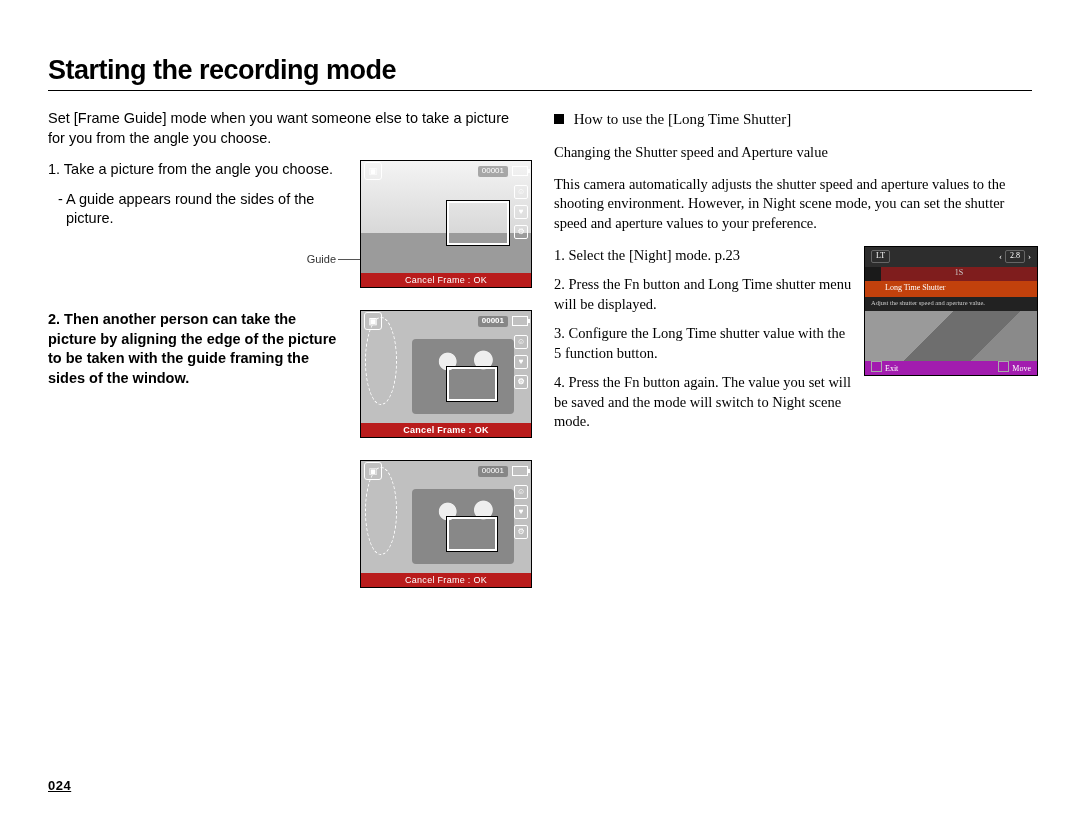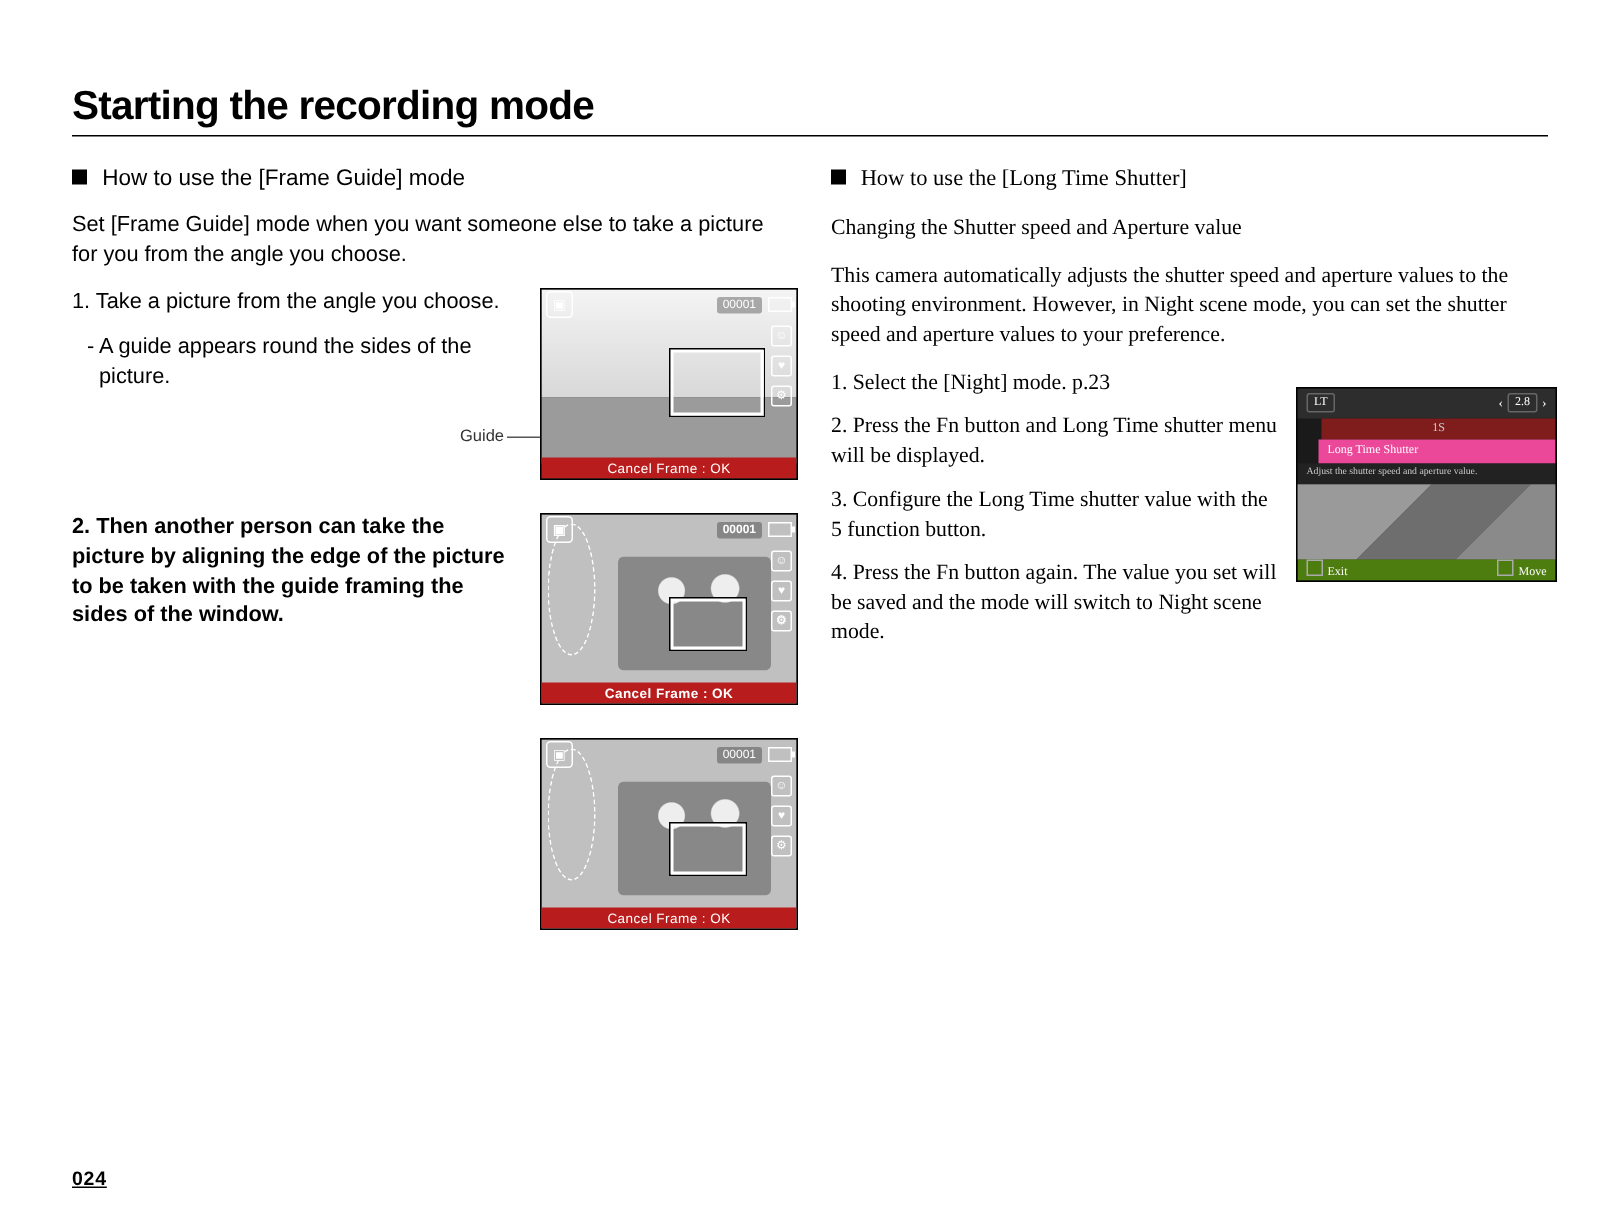--- a/index.html
+++ b/index.html
@@ -160,31 +160,31 @@
     background:#2d2d2d; font-size:9px; padding:0 6px;
   }
   .lt-screen .row1 .pill{
     border:1px solid #666; padding:0 4px; border-radius:2px; font-size:8px;
   }
   .lt-screen .row2{
     height:14px; display:flex;align-items:center;justify-content:center;
     background:#7f1d1d; font-size:8px; color:#ccc;margin-left:16px;
   }
   .lt-screen .row3{
-    height:16px;display:flex;align-items:center;padding:0 6px;font-size:8px;background:#ec4899;margin-left:14px;
+    height:16px;display:flex;align-items:center;padding:0 20px;font-size:8px;background:#c2410c;
   }
   .lt-screen .row4{
     height:14px;display:flex;align-items:center;padding:0 6px;font-size:6.5px;color:#ccc;background:#222;
   }
   .lt-screen .preview{
     position:absolute;left:0;right:0;top:64px;bottom:14px;background:#7e7e7e;
   }
   .lt-screen .preview .blur{position:absolute;inset:0;background:linear-gradient(135deg,#9a9a9a 0 40%, #6e6e6e 40% 70%, #8a8a8a 70% 100%);}
   .lt-screen .foot{
-    position:absolute;left:0;right:0;bottom:0;height:14px;background:#4d7c0f;
+    position:absolute;left:0;right:0;bottom:0;height:14px;background:#a21caf;
     display:flex;justify-content:space-between;align-items:center;font-size:8px;padding:0 6px;
   }
   .lt-screen .foot .ico{width:9px;height:9px;border:1px solid #aaa;display:inline-block;margin-right:3px;vertical-align:-1px;}
 
   .page-number {
     position:absolute;
     left:48px;
     bottom:22px;
     font-size:13px;
     font-weight:bold;
@@ -195,24 +195,20 @@
 </head>
 <body>
 
 <div class="page">
   <h1 class="page-title">Starting the recording mode</h1>
   <hr class="hr">
 
   <div class="columns">
 
     <div class="col" style="position:relative;">
-      <p class="sec-head">
-        <span class="sq"></span>
-        <span>How to use the [Frame Guide] mode</span>
-      </p>
       <p>Set [Frame Guide] mode when you want someone else to take a picture for you from the angle you choose.</p>
 
       <div class="block-with-fig" style="height:150px;">
         <div class="left-textblock">
           <div class="list-item">1. Take a picture from the angle you choose.</div>
           <div class="list-item sub">- A guide appears round the sides of the picture.</div>
         </div>
 
         <span class="guide-label" style="top:92px; left:228px;">Guide</span>
         <span class="guide-line" style="top:99px; left:290px; width:24px;"></span>
@@ -297,21 +293,21 @@
       <p>This camera automatically adjusts the shutter speed and aperture values to the shooting environment. However, in Night scene mode, you can set the shutter speed and aperture values to your preference.</p>
 
       <div style="position:relative;">
         <div style="width:300px;">
           <div class="list-item">1.  Select the [Night] mode.  p.23</div>
           <div class="list-item">2. Press the Fn button and Long Time shutter menu will be displayed.</div>
           <div class="list-item">3. Configure the Long Time shutter value with the 5 function button.</div>
           <div class="list-item">4. Press the Fn button again. The value you set will be saved and the mode will switch to Night scene mode.</div>
         </div>
 
-        <div class="lt-screen" style="top:12px; left:310px;">
+        <div class="lt-screen" style="top:0; left:310px;">
           <div class="row1">
             <span class="pill">LT</span>
             <span style="display:flex;align-items:center;gap:3px;">
               <span>‹</span>
               <span class="pill">2.8</span>
               <span>›</span>
             </span>
           </div>
           <div class="row2">1S</div>
           <div class="row3">Long Time Shutter</div>

